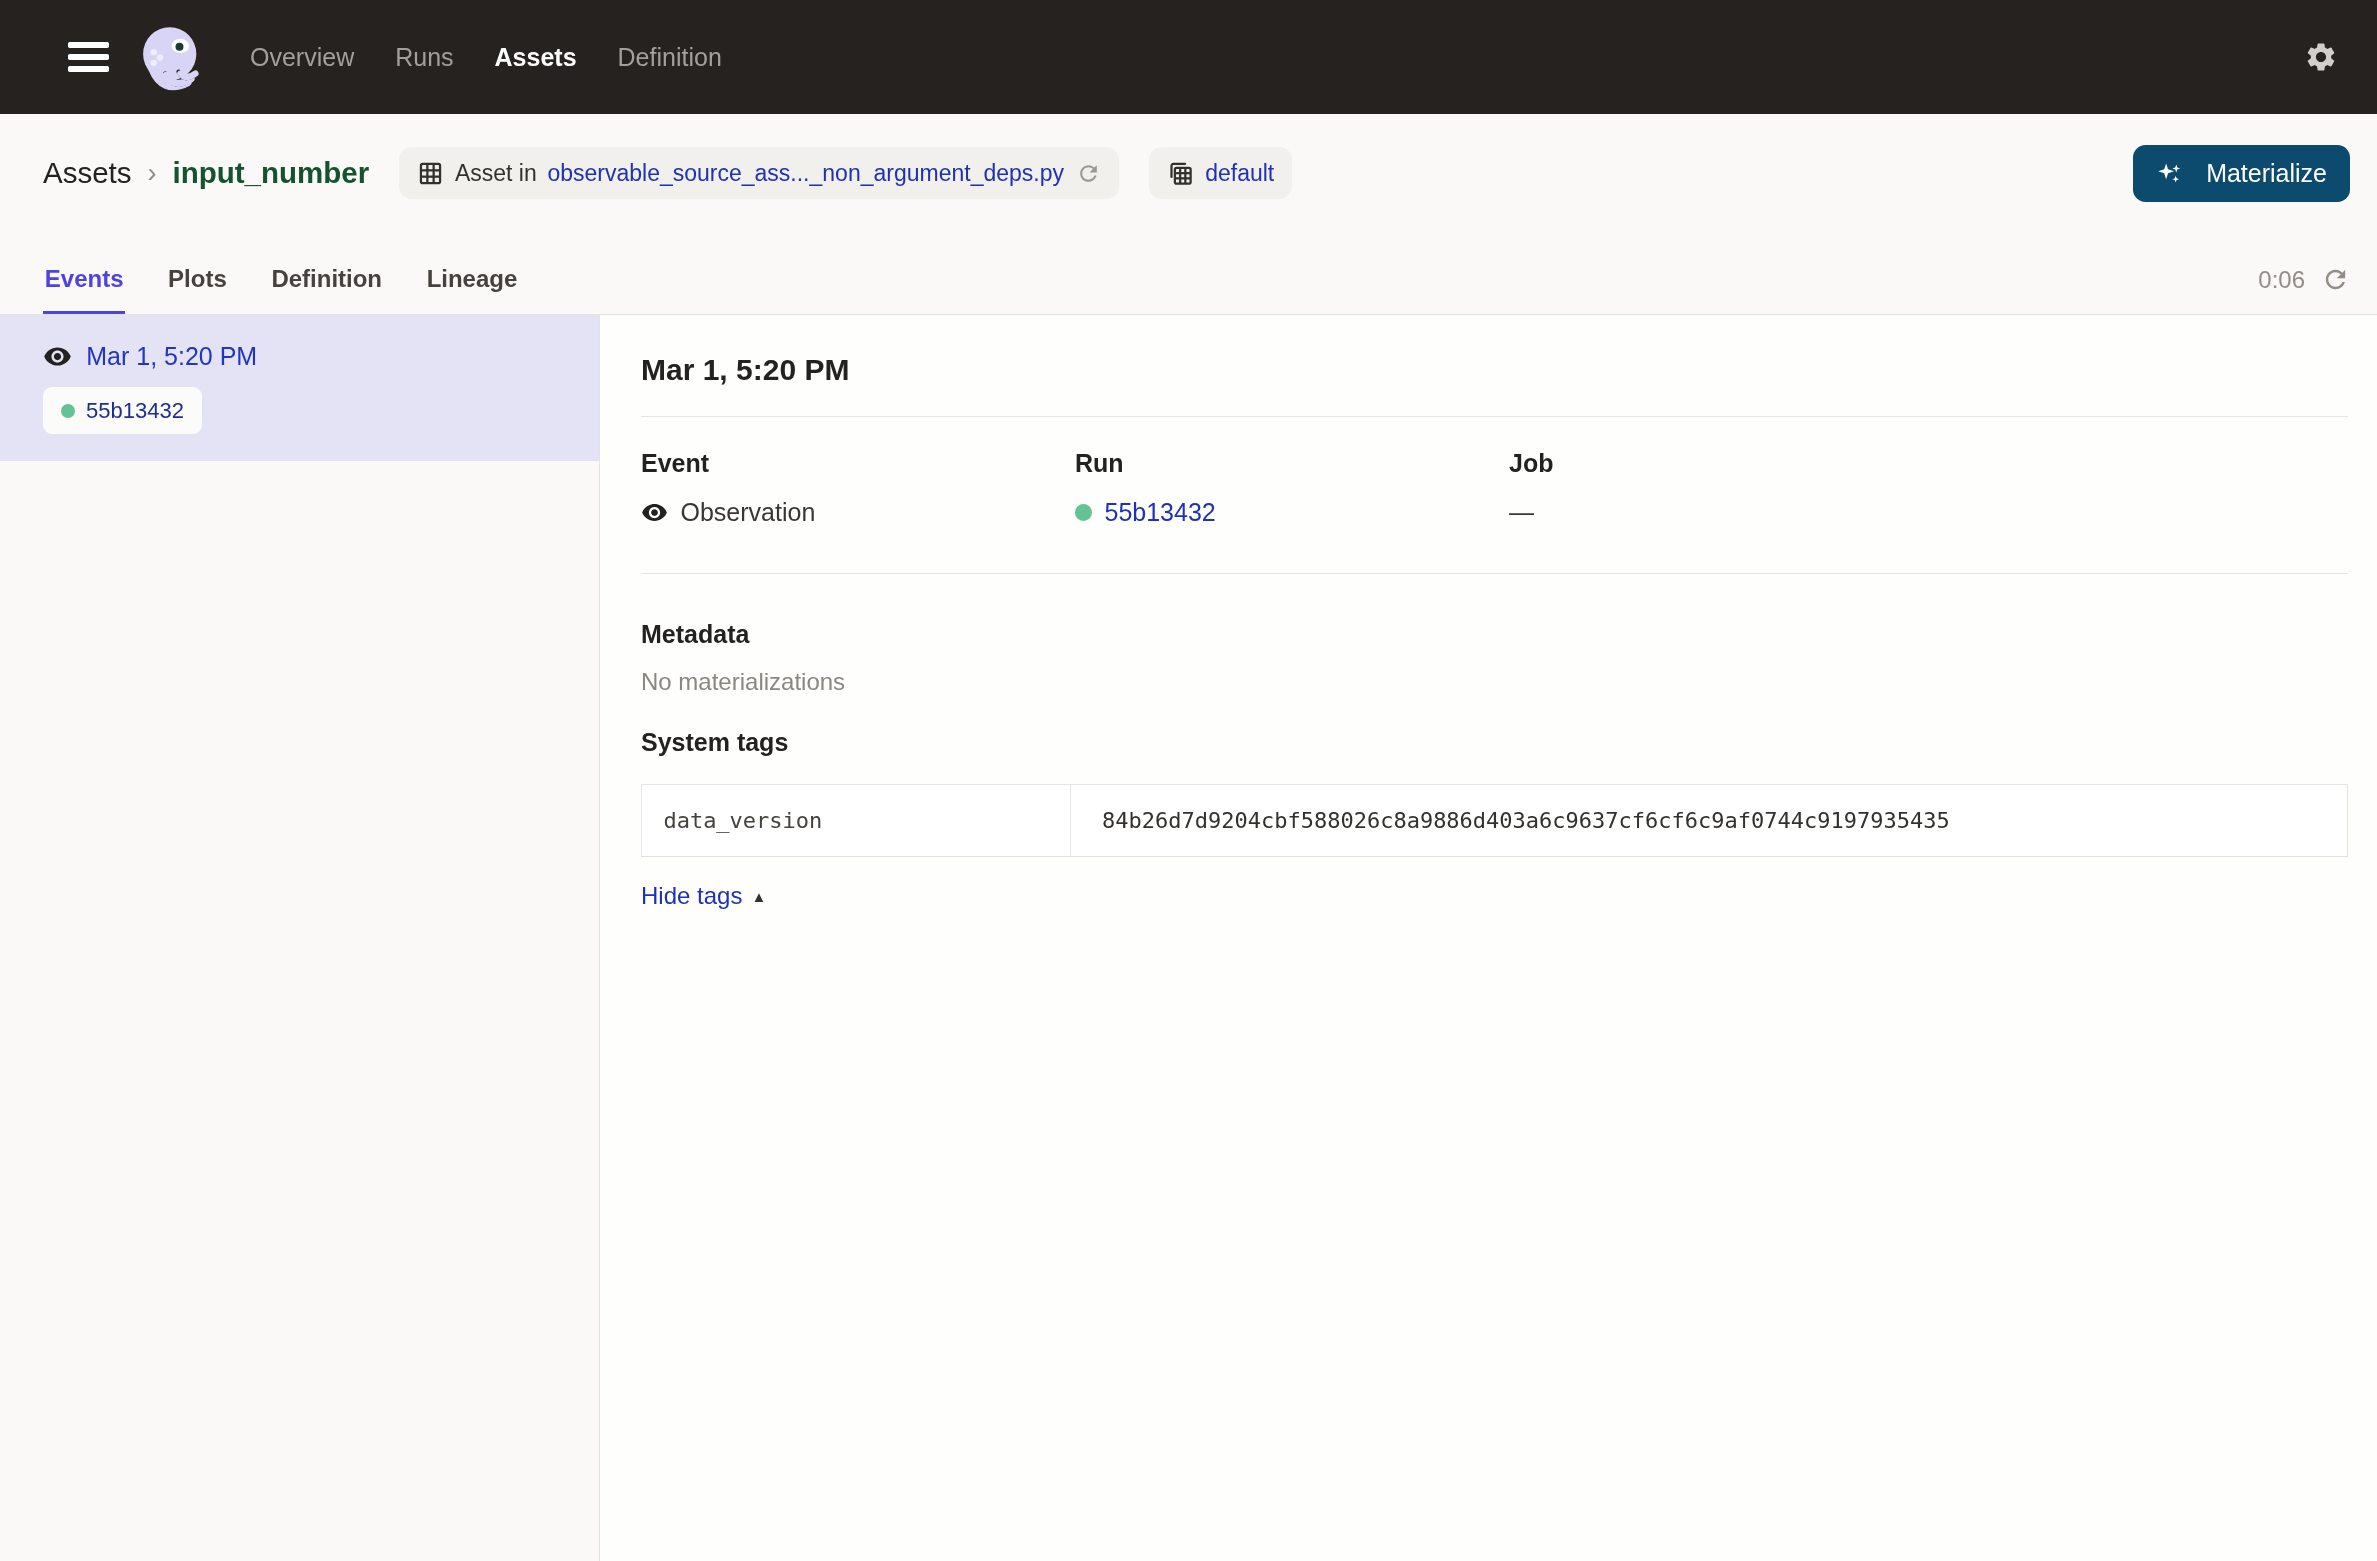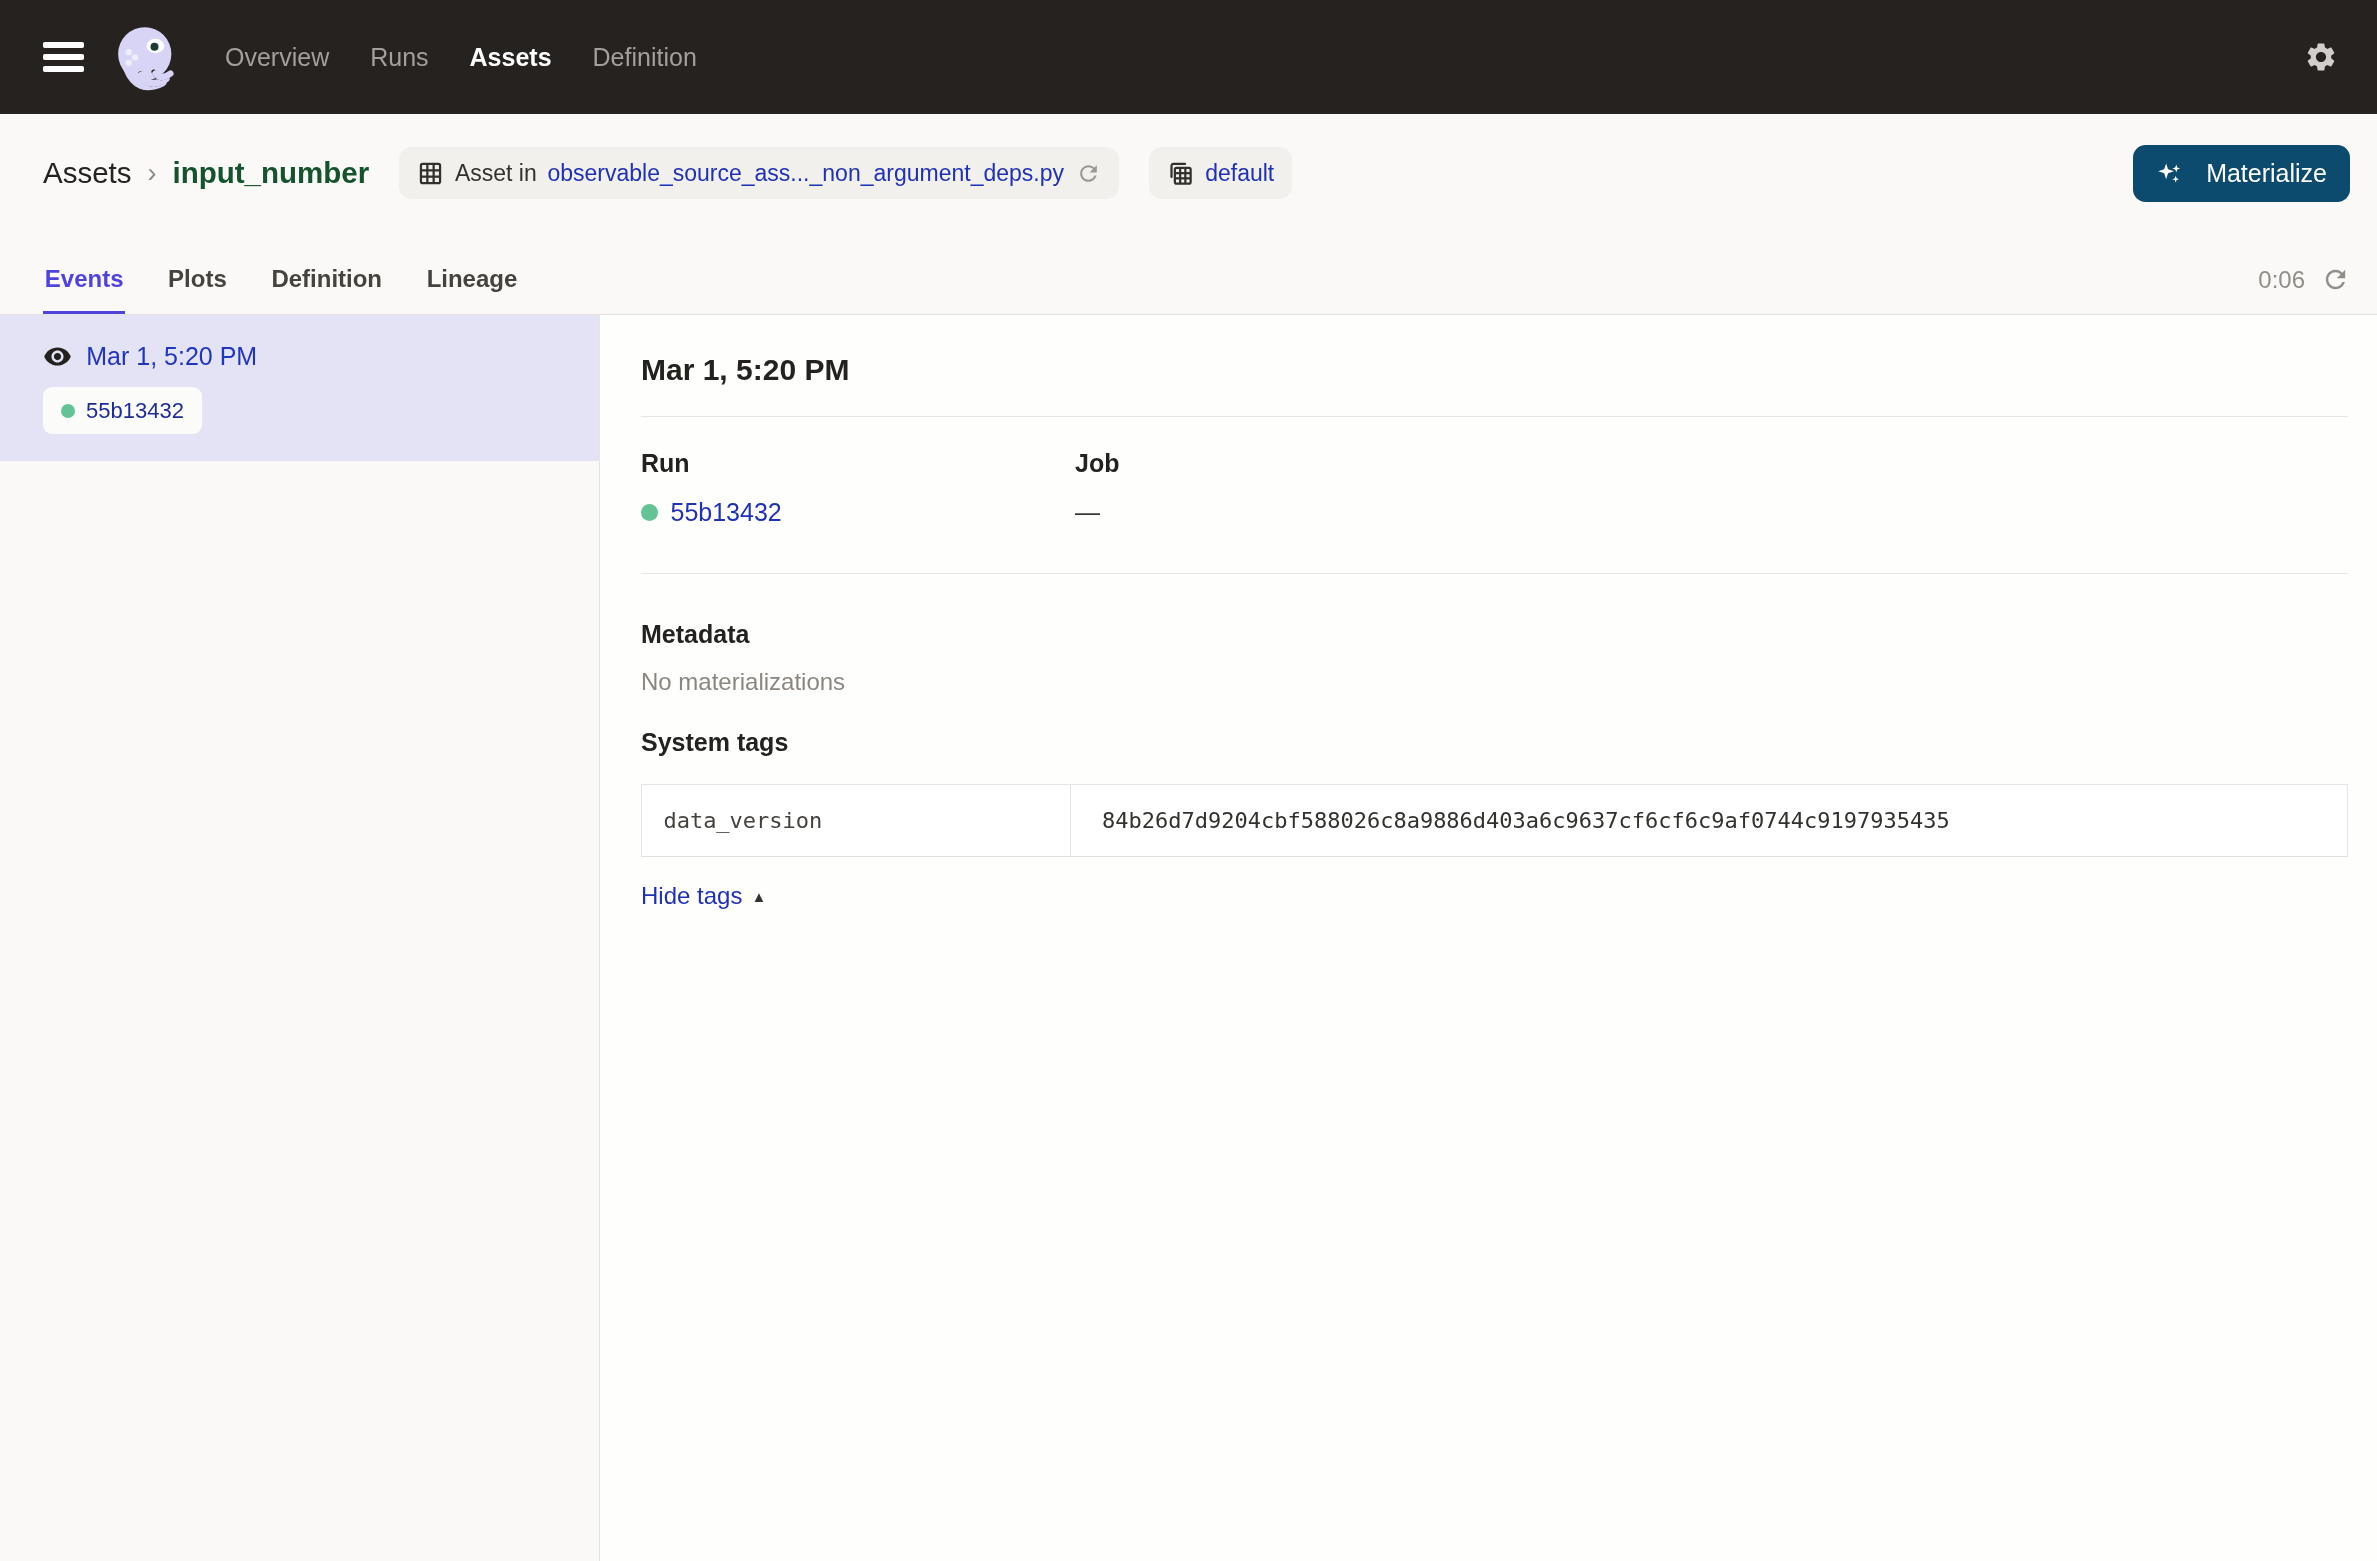--- a/index.html
+++ b/index.html
@@ -1,20 +1,20 @@
 <!DOCTYPE html>
 <html style="font-size:14.3px"><head>
 <meta charset="utf-8">
 <style>
   * { margin:0; padding:0; box-sizing:border-box; }
   html,body { width:2377px; height:1561px; overflow:hidden; }
   body { font-family:"Liberation Sans", sans-serif; background:#FEFEFD; color:#23221E; }
 
   
-  .topnav { height:114px; background:#262220; display:flex; align-items:center; padding:0 39px 0 43px; }
+  .topnav { height:114px; background:#262220; display:flex; align-items:center; padding:0 39px 0 68px; }
   .hamburger { width:41px; height:30px; display:flex; flex-direction:column; justify-content:space-between; cursor:pointer; }
   .hamburger span { height:6.3px; background:#FFFFFF; border-radius:1.8px; }
   .logo { margin-left:27px; width:71px; height:71px; flex:0 0 auto; cursor:pointer; }
   .navitems { display:flex; align-items:center; margin-left:43px; gap:41px; }
   .navitem { font-size:25px; color:#A39F9A; font-weight:500; cursor:pointer; }
   .navitem.active { color:#FFFFFF; font-weight:700; }
   .topnav .spacer { flex:1; }
   .searchbox { width:330px; height:56px; background:#3B3733; border-radius:29px; display:flex; align-items:center; padding-right:12.5px; }
   .search-circle { width:46px; height:46px; margin-left:5.4px; border-radius:50%; background:#27231F; display:flex; align-items:center; justify-content:center; flex:0 0 auto; }
   .searchbox input { flex:1; background:transparent; border:none; outline:none; color:#ECEAE7; font-size:24px; padding-left:16px; font-family:"Liberation Sans", sans-serif; }
@@ -186,20 +186,29 @@
       </div>
     </div>
   </div>
 
   <div class="main">
     <h1>Mar 1, 5:20 PM</h1>
     <hr class="hr">
 
     <div class="meta-grid">
       <div>
+        <div class="meta-label">Event</div>
+        <div class="meta-value">
+          <svg viewBox="0 0 24 24" width="27" height="27" fill="#23221E">
+            <path d="M12,4.5C7,4.5 2.73,7.61 1,12c1.73,4.39 6,7.5 11,7.5s9.27-3.11 11-7.5C21.27,7.61 17,4.5 12,4.5zM12,17c-2.76,0-5-2.24-5-5s2.24-5 5-5s5,2.24 5,5S14.76,17 12,17zM12,9c-1.66,0-3,1.34-3,3s1.34,3 3,3s3-1.34 3-3S13.66,9 12,9z"></path>
+          </svg>
+          <span>Observation</span>
+        </div>
+      </div>
+      <div>
         <div class="meta-label">Run</div>
         <div class="meta-value">
           <span class="dot md"></span>
           <span class="runlink">55b13432</span>
         </div>
       </div>
       <div>
         <div class="meta-label">Job</div>
         <div class="meta-value">
           <span>—</span>

